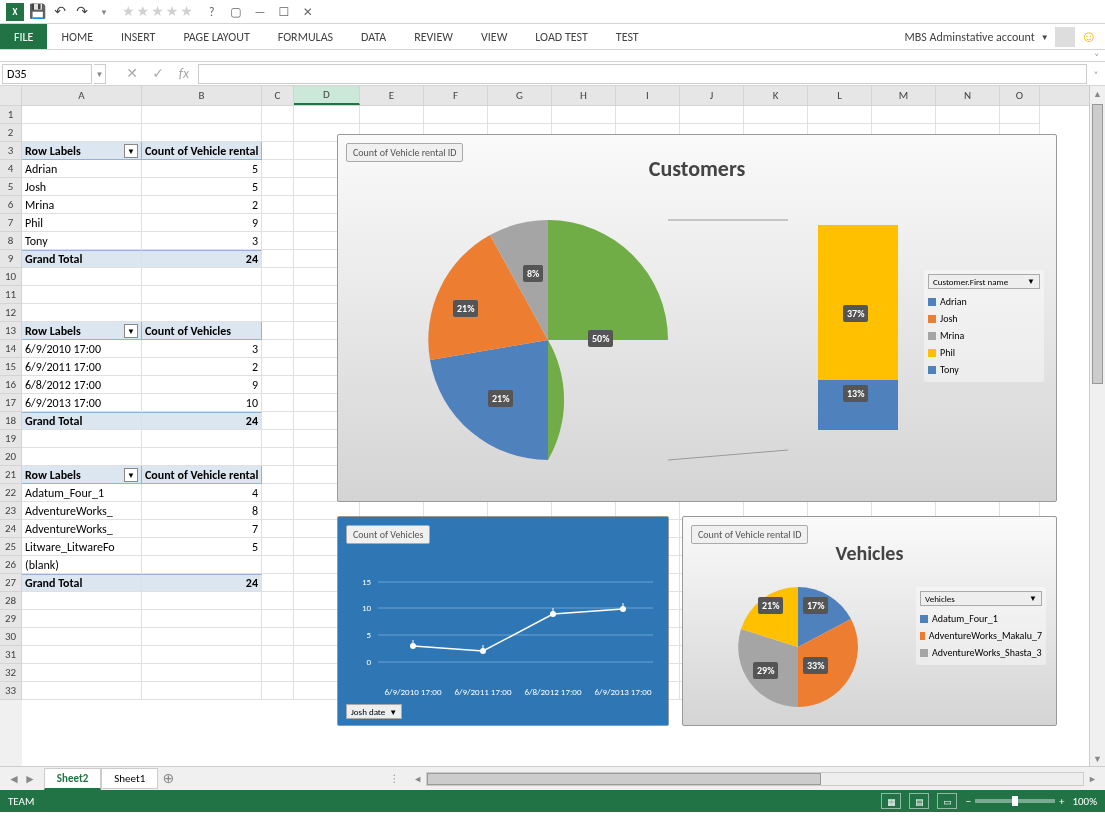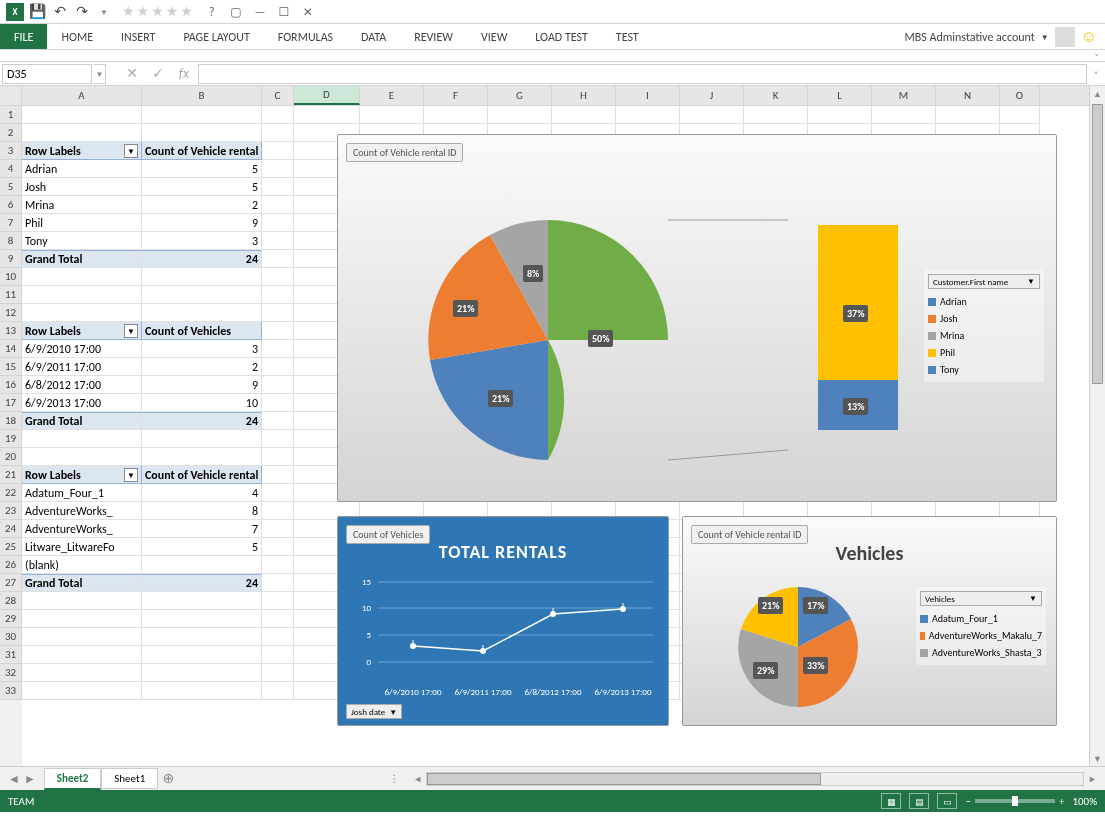--- a/index.html
+++ b/index.html
@@ -746,41 +746,42 @@
           <div class="cell" style="width: 64px;"></div>
           <div class="cell" style="width: 64px;"></div>
           <div class="cell" style="width: 64px;"></div>
           <div class="cell" style="width: 64px;"></div>
           <div class="cell" style="width: 40px;"></div>
         </div>
       </div>
 
     <div class="chart-container" style="left:315px;top:48px;width:720px;height:368px">
       <div class="chart-badge">Count of Vehicle rental ID</div>
+      <div class="chart-title" style="margin-top:20px">Customers</div>
       <svg width="450" height="300" style="position:absolute;left:30px;top:55px">
         <g transform="translate(180,150)">
           <path d="M0,0 L0,-120 A120,120 0 0,1 120,0 L0,0 A120,120 0 0,1 0,120 Z" fill="#70ad47"></path>
           <path d="M0,0 L0,120 A120,120 0 0,1 -118,20 Z" fill="#4f81bd"></path>
           <path d="M0,0 L-118,20 A120,120 0 0,1 -58,-105 Z" fill="#ed7d31"></path>
           <path d="M0,0 L-58,-105 A120,120 0 0,1 0,-120 Z" fill="#a5a5a5"></path>
         </g>
         <line x1="300" y1="30" x2="420" y2="30" stroke="#999" stroke-width="1"></line>
         <line x1="300" y1="270" x2="420" y2="260" stroke="#999" stroke-width="1"></line>
       </svg>
 
       <div style="position:absolute;left:480px;top:90px;width:80px;height:205px">
         <div style="height:155px;background:#ffc000"></div>
         <div style="height:50px;background:#4f81bd"></div>
       </div>
       <div class="pie-label" style="left:185px;top:130px">8%</div>
       <div class="pie-label" style="left:115px;top:165px">21%</div>
       <div class="pie-label" style="left:250px;top:195px">50%</div>
       <div class="pie-label" style="left:150px;top:255px">21%</div>
       <div class="pie-label" style="left:505px;top:170px">37%</div>
-      <div class="pie-label" style="left:505px;top:263px">13%</div>
+      <div class="pie-label" style="left:505px;top:250px">13%</div>
       <div class="legend" style="position:absolute;right:12px;top:135px;width:120px">
         <div class="legend-title">
             <span>Customer.First name</span>
             <span style="margin-left:auto;font-size:8px">▼</span>
           </div>
         <div class="legend-item">
             <span class="legend-sw" style="background:#4f81bd"></span>
             <span>Adrian</span>
           </div>
         <div class="legend-item">
@@ -797,21 +798,20 @@
           </div>
         <div class="legend-item">
             <span class="legend-sw" style="background:#4f81bd"></span>
             <span>Tony</span>
           </div>
       </div>
     </div>
 
     <div class="chart-container" style="left:315px;top:430px;width:332px;height:210px;background:#2f76b5">
       <div class="chart-badge">Count of Vehicles</div>
-      <div class="chart-title white" style="margin-top:24px">TOTAL RENTALS</div>
       <svg width="310" height="110" style="position:absolute;left:15px;top:55px">
         <line x1="25" y1="90" x2="300" y2="90" stroke="#6ba3d4"></line>
         <line x1="25" y1="63" x2="300" y2="63" stroke="#6ba3d4"></line>
         <line x1="25" y1="36" x2="300" y2="36" stroke="#6ba3d4"></line>
         <line x1="25" y1="10" x2="300" y2="10" stroke="#6ba3d4"></line>
         <polyline points="60,74 130,79 200,42 270,37" fill="none" stroke="#fff" stroke-width="1.5"></polyline>
         <circle cx="60" cy="74" r="3" fill="#fff"></circle>
           <circle cx="130" cy="79" r="3" fill="#fff"></circle>
         <circle cx="200" cy="42" r="3" fill="#fff"></circle>
           <circle cx="270" cy="37" r="3" fill="#fff"></circle>

